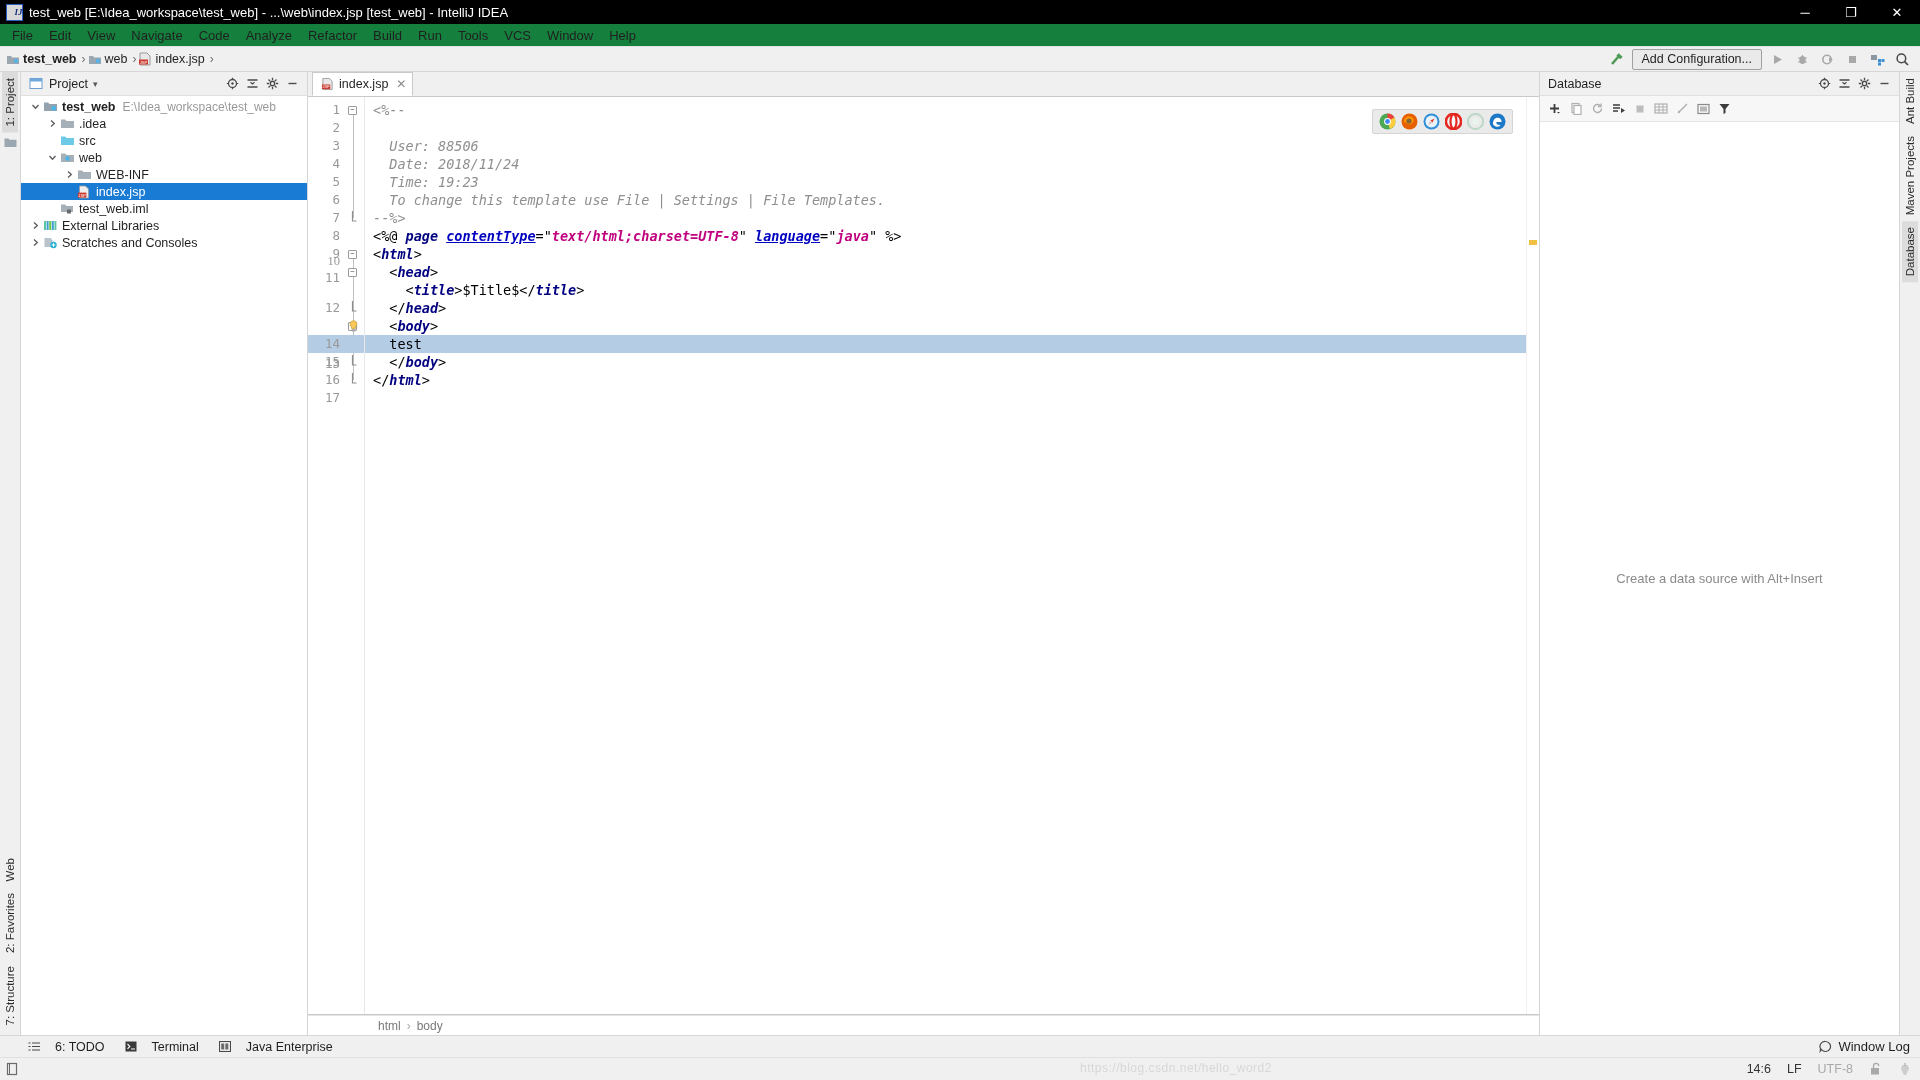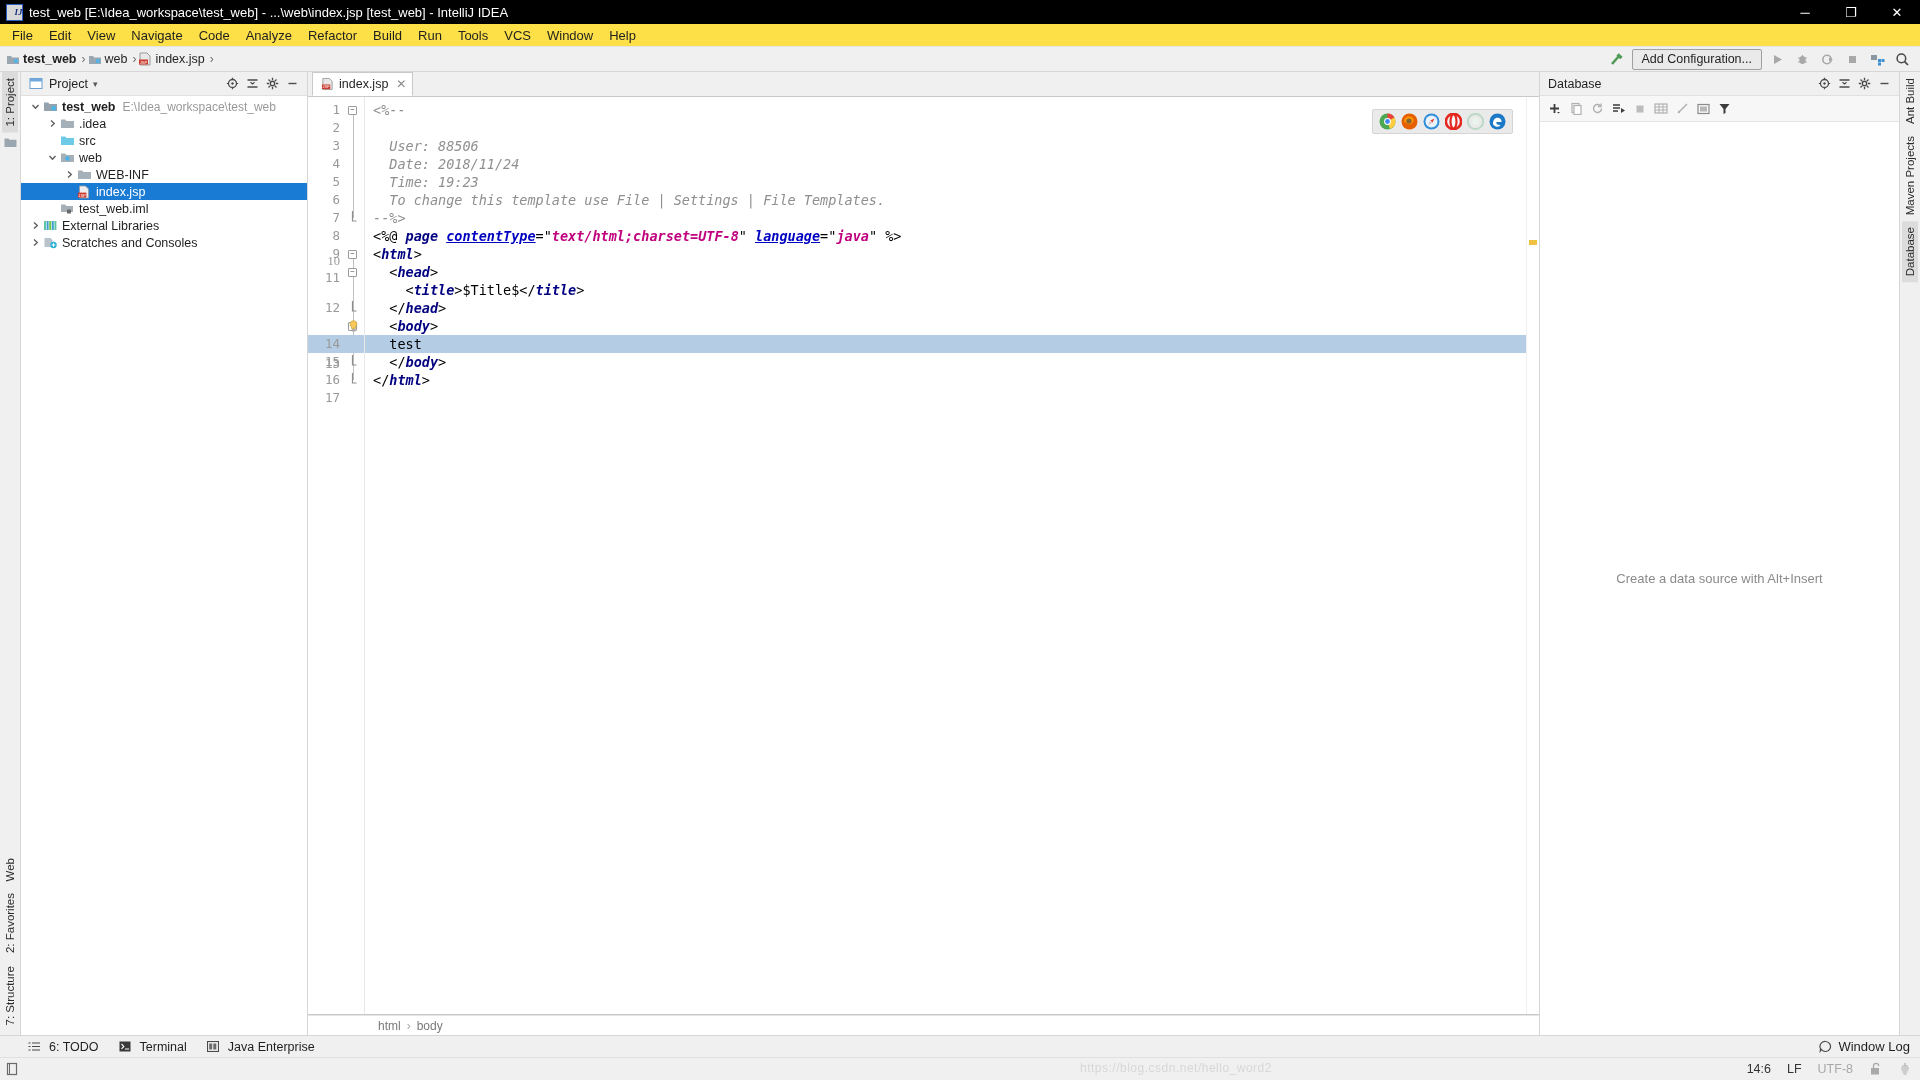--- a/index.html
+++ b/index.html
@@ -32,21 +32,21 @@
   .titlebar .title-text { flex: 1; white-space: nowrap; overflow: hidden; }
   .win-btns { display: flex; height: 100%; }
   .win-btn {
     width: 46px; height: 100%;
     display: flex; align-items: center; justify-content: center;
     color: #fff; font-size: 13px;
   }
 
   
   .menubar {
-    height: 23px; background: #fde047; display: flex; align-items: center;
+    height: 23px; background: #15803d; display: flex; align-items: center;
     padding-left: 4px; border-bottom: 1px solid #e3e3e3;
     flex: 0 0 23px;
   }
   .menu-item { padding: 2px 8px; font-size: 13px; color: #1f1f1f; }
 
   
   .navbar {
     height: 25px; background: #f0f0f0; display: flex; align-items: center;
     padding-left: 6px; flex: 0 0 25px; border-bottom: 1px solid #d6d6d6;
   }
@@ -182,21 +182,21 @@
     height: 26px; display: flex; align-items: center; gap: 8px; padding: 0 8px;
     background: #f7f7f7; border-bottom: 1px solid #e4e4e4; flex: 0 0 26px;
   }
   .db-body { flex: 1; display: flex; align-items: center; justify-content: center; color: #8a8a8a; font-size: 13px; background:#fff;}
 
   
   .bottombar {
     height: 22px; background: #f0f0f0; display: flex; align-items: center;
     padding-left: 28px; gap: 20px; flex: 0 0 22px; border-top: 1px solid #d6d6d6;
   }
-  .bb-item { display: flex; align-items: center; gap: 9px; font-size: 12.5px; }
+  .bb-item { display: flex; align-items: center; gap: 15px; font-size: 12.5px; }
   .bottombar-right { margin-left:auto; display:flex; align-items:center; gap:6px; padding-right: 10px;}
 
   
   .statusbar {
     height: 23px; background: #f0f0f0; display: flex; align-items: center;
     padding: 0 8px 0 6px; flex: 0 0 23px; position: relative; border-top:1px solid #e0e0e0;
   }
   .status-right { margin-left: auto; display: flex; align-items: center; gap: 16px; font-size: 12.5px; color:#333; }
   .status-dim { color: #a9a9a9; }
   .watermark {

